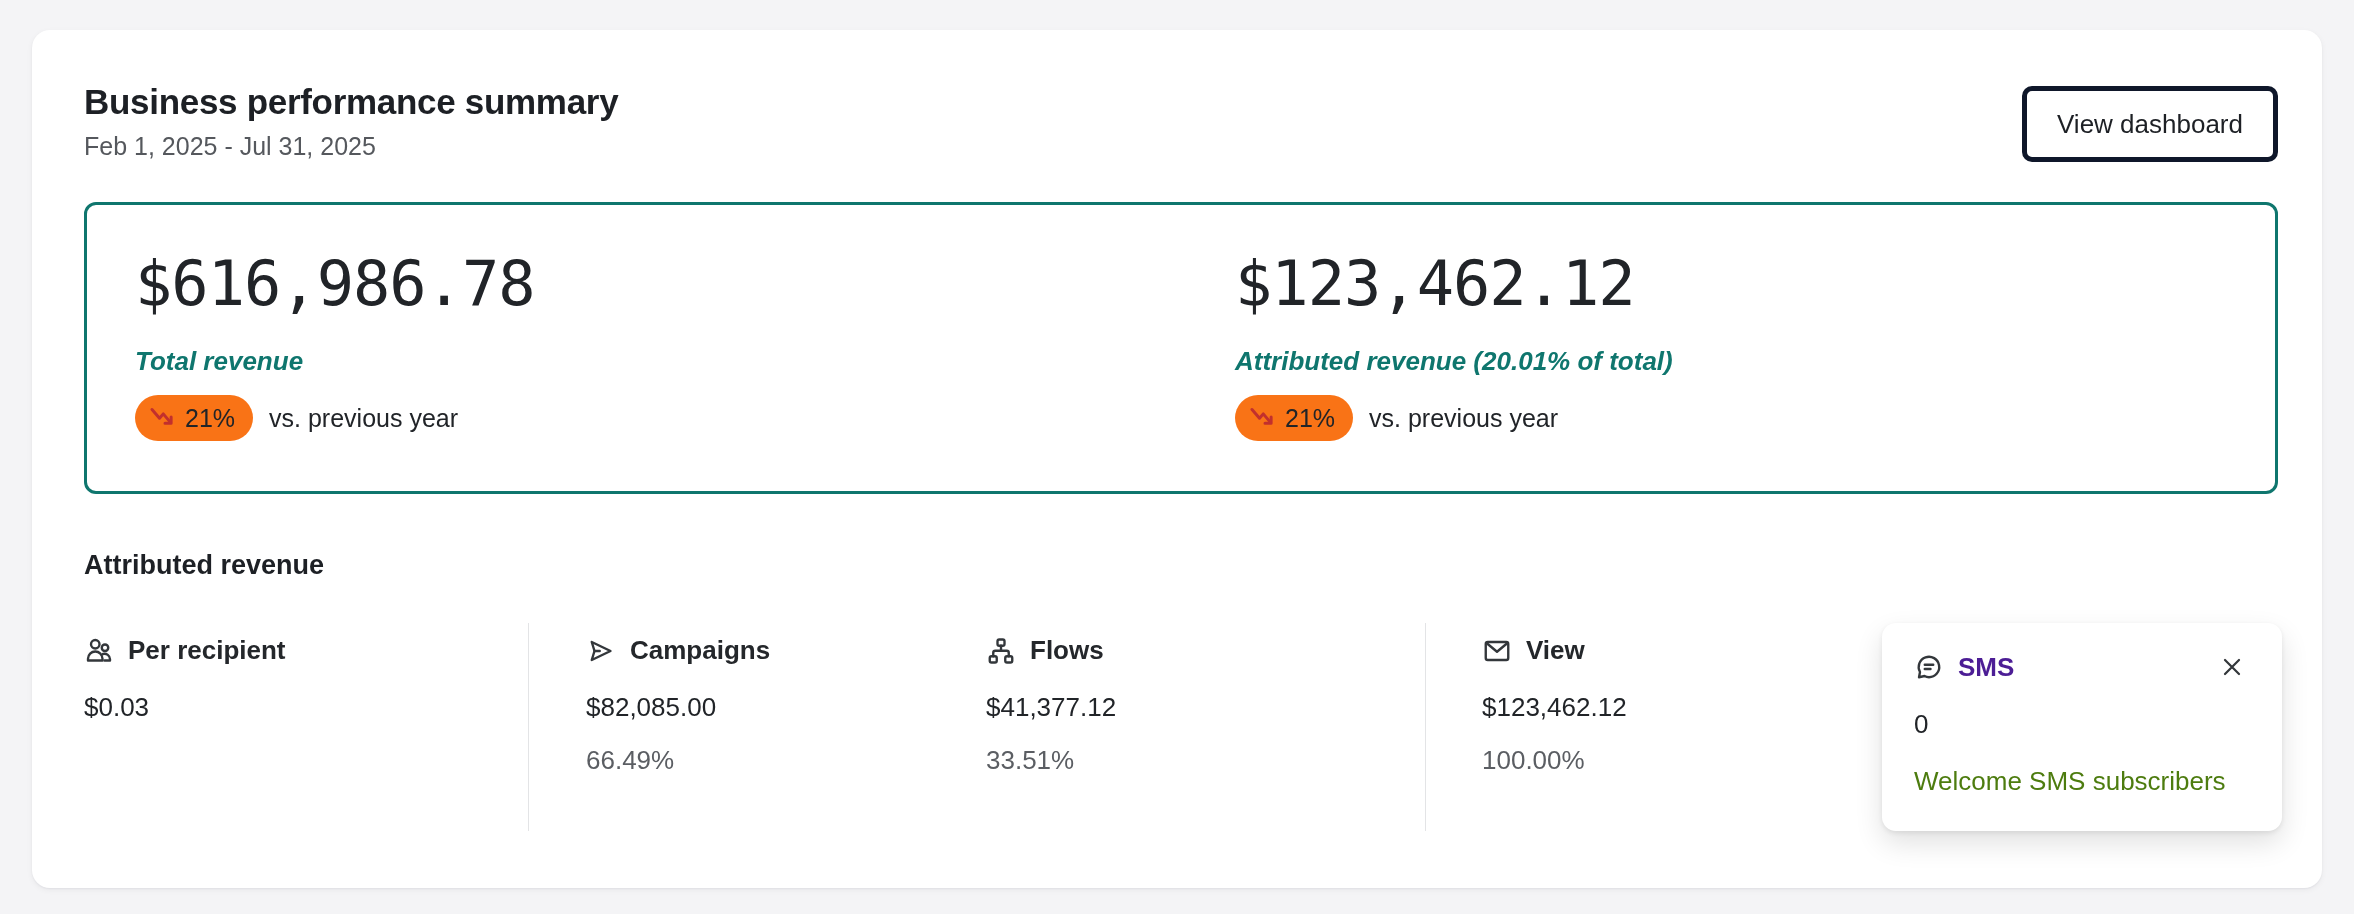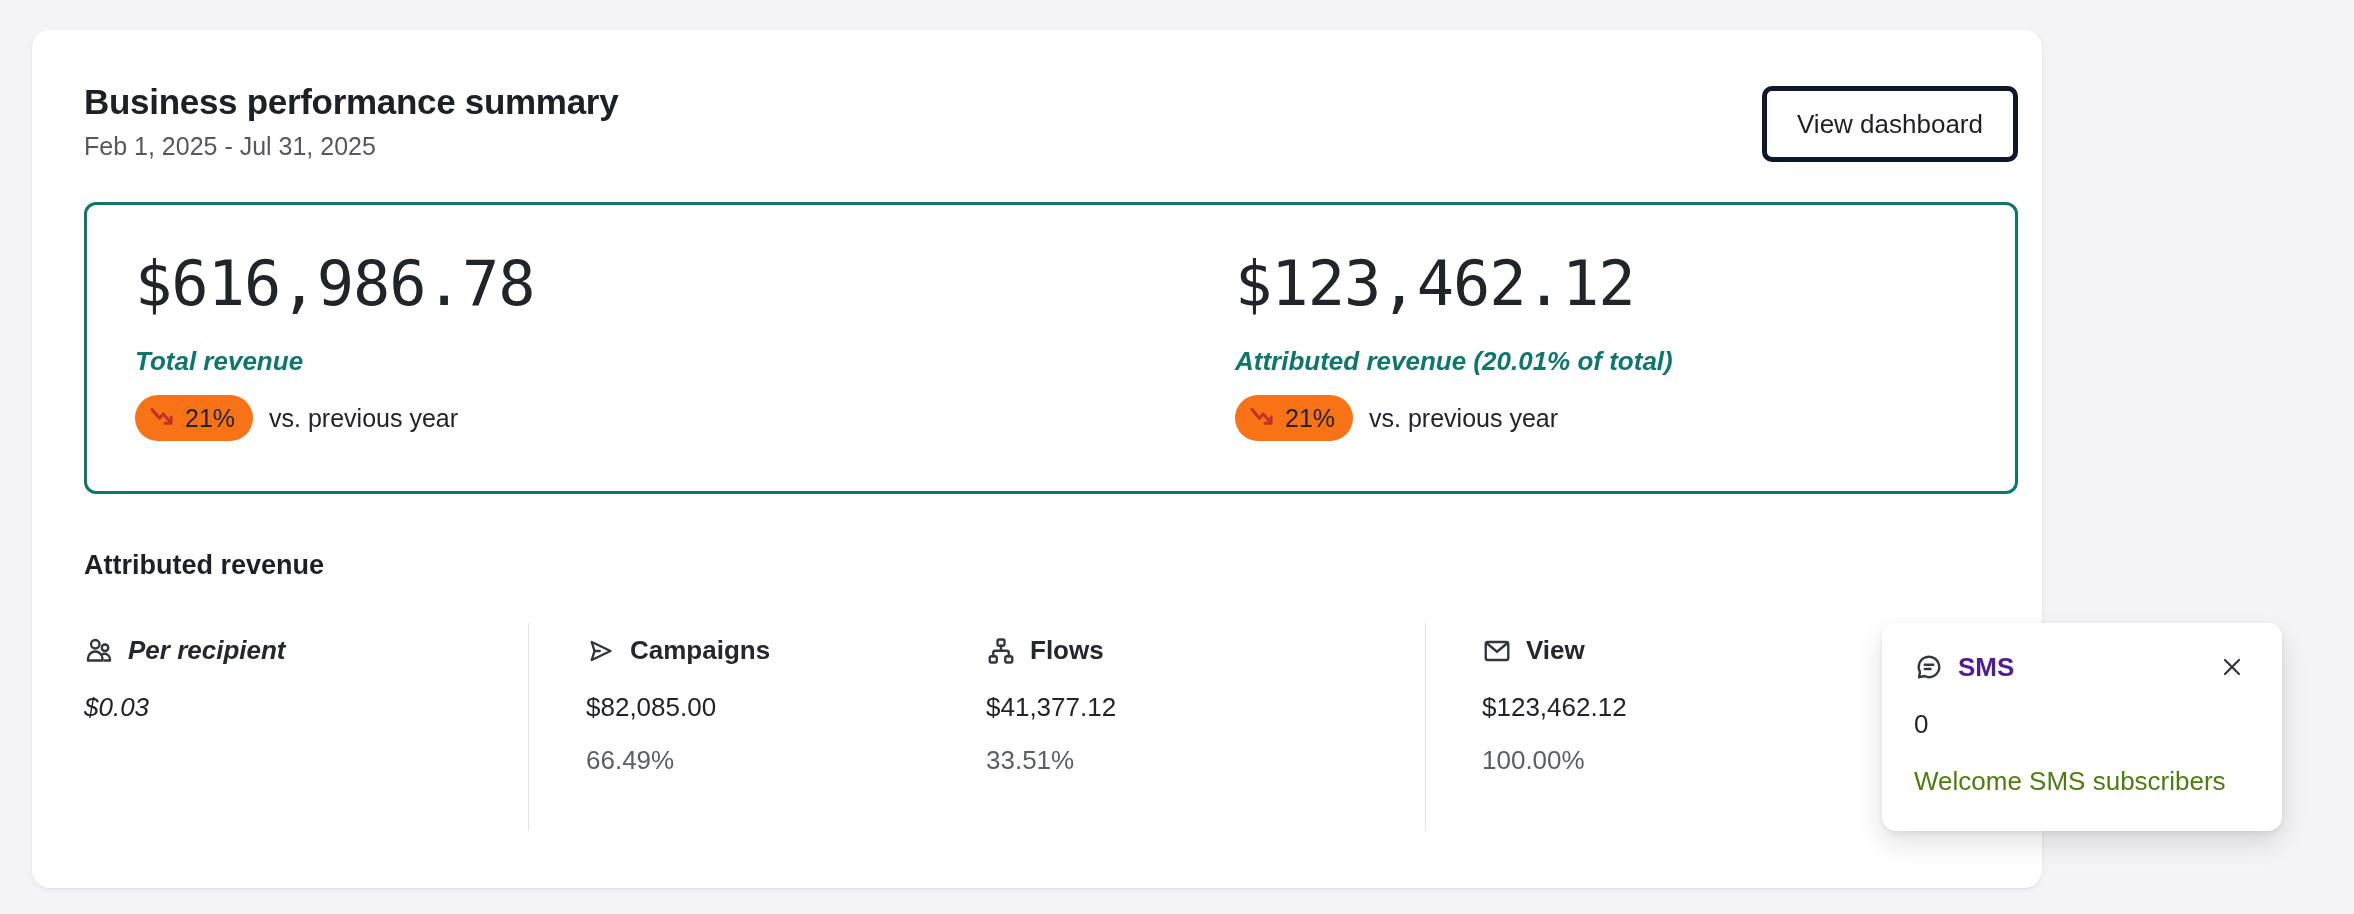--- a/index.html
+++ b/index.html
@@ -6,25 +6,25 @@
   html, body { width: 2354px; height: 914px; }
   body {
     background: #f4f4f6;
     font-family: "Liberation Sans", sans-serif;
     color: #212428;
     position: relative;
   }
   .main-card {
     position: absolute;
     left: 32px; top: 30px;
-    width: 2010px; height: 858px;
+    width: 2290px; height: 858px;
     background: #ffffff;
     border-radius: 18px;
     box-shadow: 0 1px 2px rgba(16,24,40,.05), 0 2px 6px rgba(16,24,40,.05);
-    padding: 52px 24px 46px 52px;
+    padding: 52px 44px 46px 52px;
   }
   .header-row {
     display: flex;
     justify-content: space-between;
     align-items: flex-start;
   }
   .page-title {
     font-size: 35px;
     font-weight: 700;
     color: #1d2025;
@@ -102,21 +102,21 @@
     align-items: stretch;
     min-height: 200px;
   }
   .v-divider {
     flex: 0 0 1px;
     background: #e3e4e6;
   }
   .metric {
     padding-top: 12px;
   }
-  .metric-c1 { flex: 0 0 444px; font-style: italic; }
+  .metric-c1 { flex: 0 0 444px; }
   .metric-c2 { flex: 0 0 457px; padding-left: 57px; }
   .metric-c3 { flex: 0 0 439px; }
   .metric-c4 { flex: 0 0 456px; padding-left: 56px; }
   .metric-head {
     display: flex;
     align-items: center;
     gap: 14px;
     font-size: 26px;
     font-weight: 700;
     color: #24272b;

